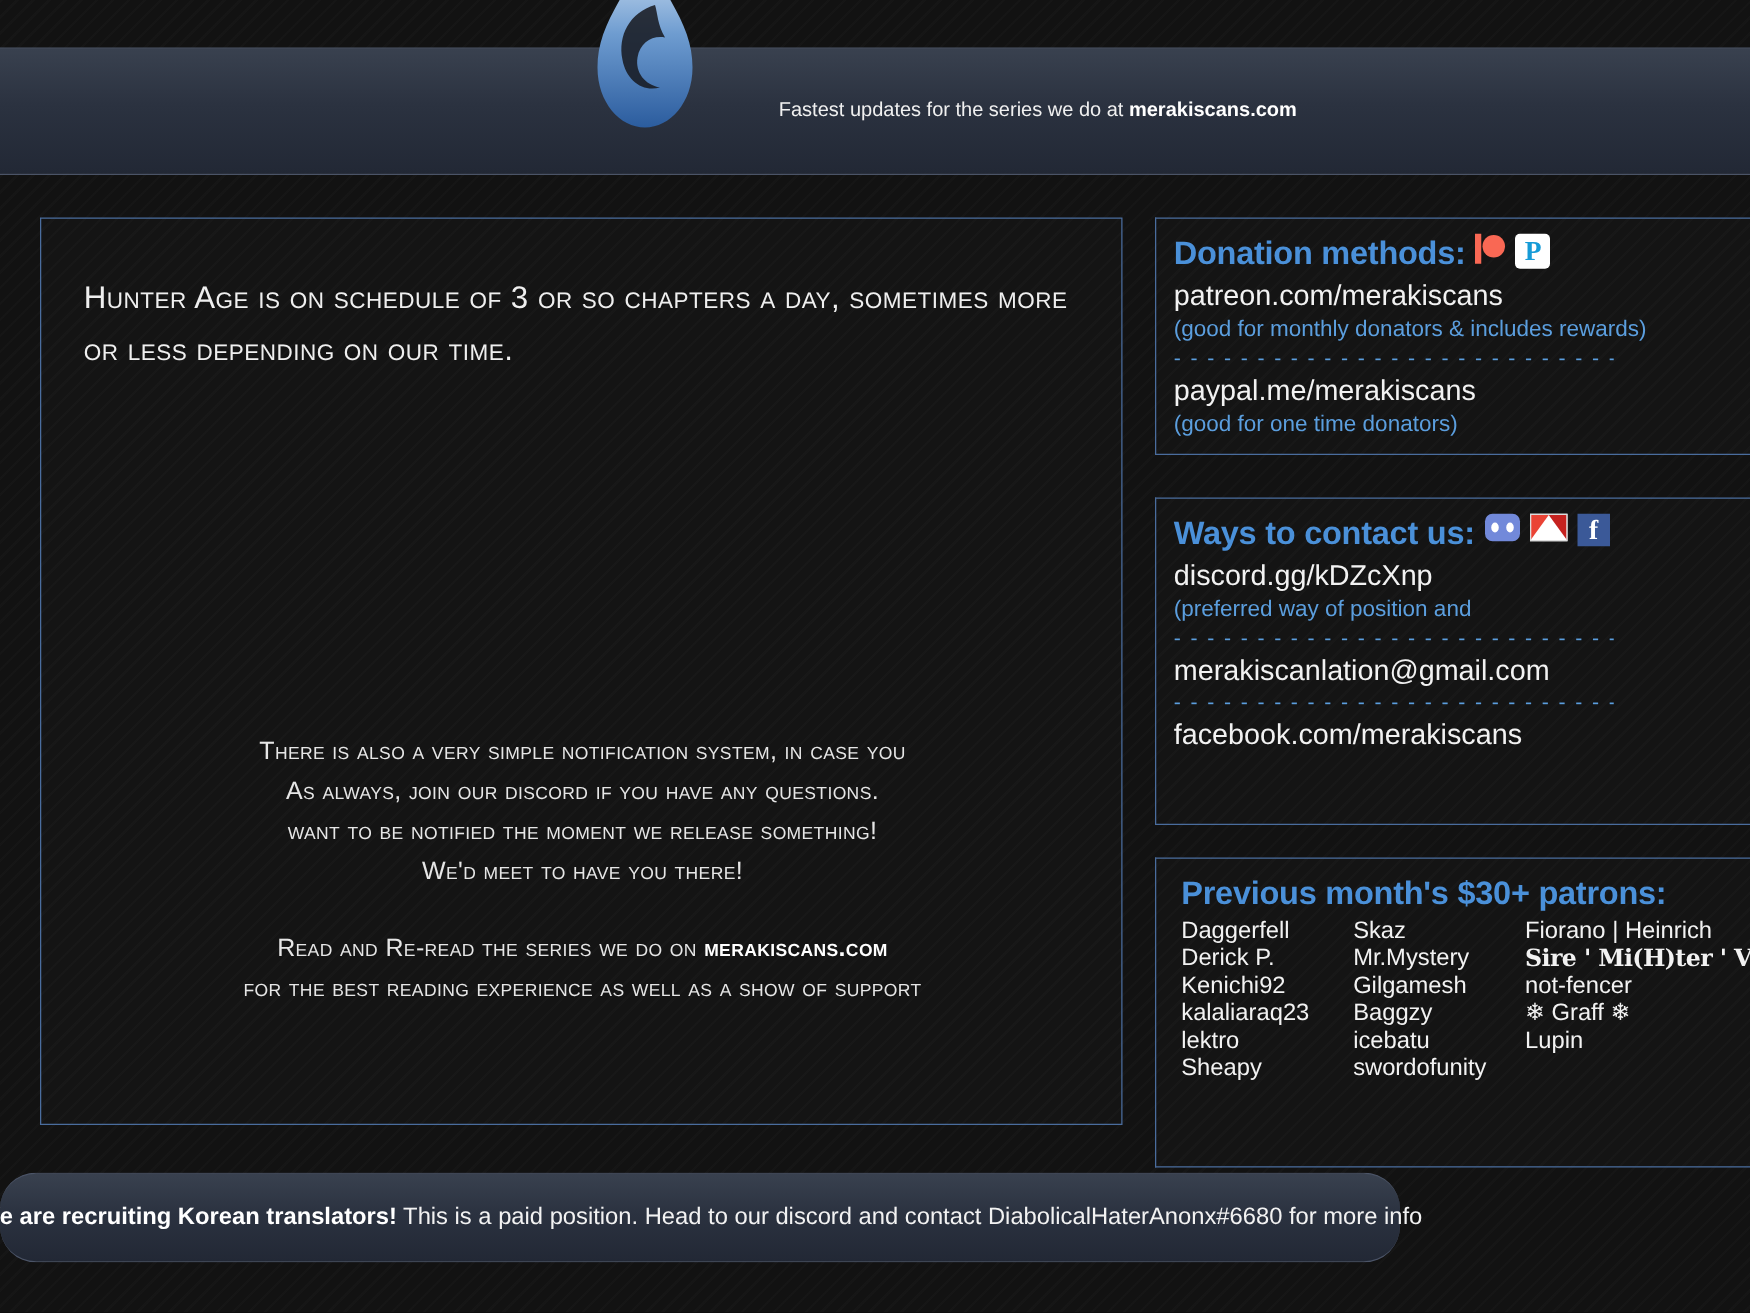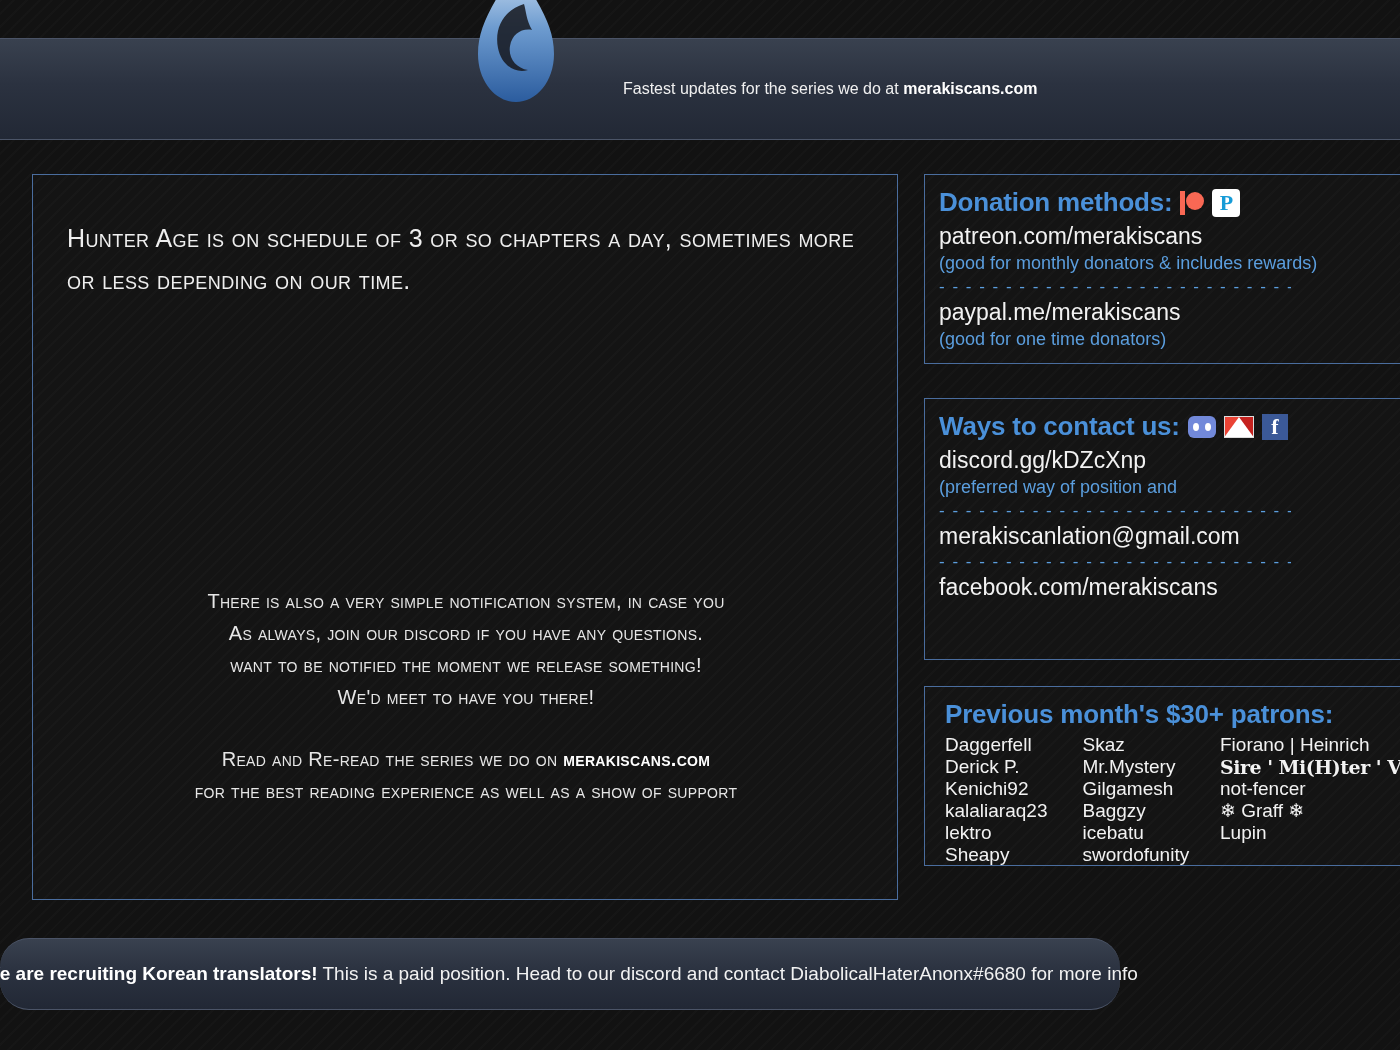--- a/index.html
+++ b/index.html
@@ -104,29 +104,29 @@
     left: 924px;
     width: 476px;
     border: 1px solid #4a6d9e;
     border-right: none;
     background: rgba(255,255,255,0.012);
     box-sizing: border-box;
     padding: 12px 0 14px 14px;
   }
   .card-donation { top: 174px; height: 190px; }
   .card-contact  { top: 398px; height: 262px; }
-  .card-patrons  { top: 686px; height: 180px; padding-left: 20px; }
+  .card-patrons  { top: 686px; height: 248px; padding-left: 20px; }
 
   .card-title {
     font-size: 26px;
     font-weight: bold;
     color: #4a90d9;
     letter-spacing: -0.2px;
     display: flex;
-    align-items: center;
+    align-items: flex-start;
     gap: 8px;
     margin-bottom: 4px;
   }
   .card-line {
     font-size: 23px;
     color: #f2f2f2;
     line-height: 29px;
   }
   .card-note {
     font-size: 18px;

